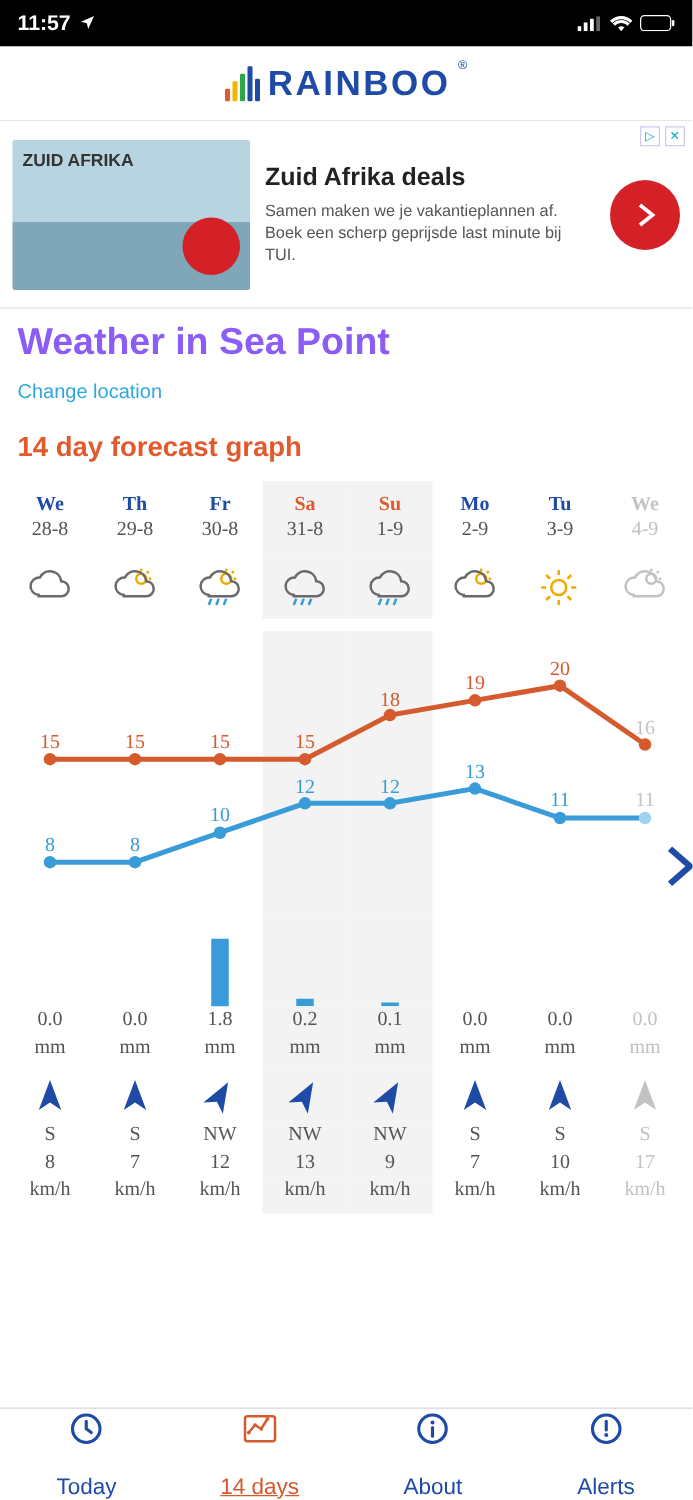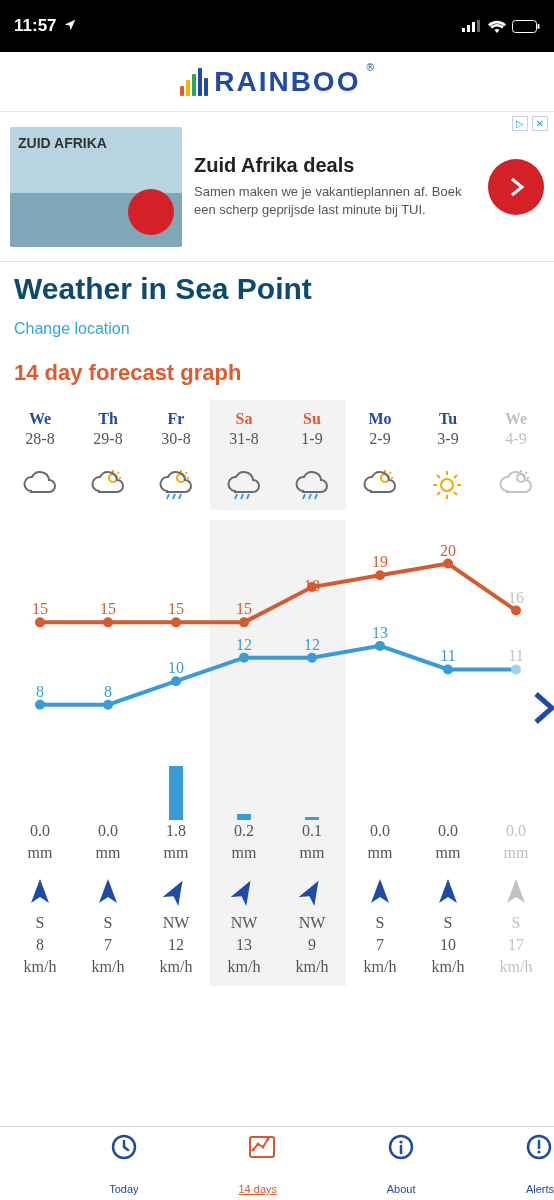--- a/index.html
+++ b/index.html
@@ -1,40 +1,40 @@
 <!DOCTYPE html>
 <html><head>
 <meta charset="utf-8">
 <style>
   * { box-sizing: border-box; margin: 0; padding: 0; }
   html, body { width: 554px; height: 1200px; font-family: -apple-system, "Segoe UI", Arial, sans-serif; background:#fff; color:#4a4a4a; overflow:hidden; }
   
-  .status-bar { height: 52px; background:#000; color:#fff; display:flex; align-items:center; justify-content:space-between; padding:0 14px; font-weight:600; font-size:17px; }
+  .status-bar { height: 37px; background:#000; color:#fff; display:flex; align-items:center; justify-content:space-between; padding:0 14px; font-weight:600; font-size:17px; }
   .status-right { display:flex; align-items:center; gap:6px; }
   .status-right svg { display:block; }
   
   .brand { height:60px; display:flex; align-items:center; justify-content:center; gap:6px; border-bottom:1px solid #e6e6e6; }
   .brand-name { font-size:28px; font-weight:700; letter-spacing:2px; color:#1f4aa6; }
   .brand-logo { display:flex; align-items:flex-end; gap:2px; height:28px; }
   .brand-logo span { width:4px; border-radius:1px; }
   
   .ad { position:relative; background:#fff; border-bottom:1px solid #e0e0e0; padding:10px; display:flex; gap:12px; align-items:center; height:150px; }
-  .ad-img { width:172px; height:120px; background:linear-gradient(#b8d4e0 55%,#7fa7b8 55%); border-radius:2px; position:relative; overflow:hidden;text-align:right; }
+  .ad-img { width:190px; height:120px; background:linear-gradient(#b8d4e0 55%,#7fa7b8 55%); border-radius:2px; position:relative; overflow:hidden;text-align:right; }
   .ad-img::after { content:""; position:absolute; right:8px; bottom:12px; width:46px; height:46px; background:#d42027; border-radius:50%; }
   .ad-img-label { position:absolute; top:8px; left:8px; font-size:14px; font-weight:600; color:#333; }
   .ad-text { flex:1; }
   .ad-title { font-size:20px; font-weight:700; color:#222; margin-bottom:6px; }
   .ad-body { font-size:13px; color:#555; line-height:1.35; }
   .ad-cta { width:56px; height:56px; border-radius:50%; background:#d42027; display:flex; align-items:center; justify-content:center; flex-shrink:0; }
   .ad-cta svg { stroke:#fff; stroke-width:3; fill:none; }
   .ad-corner { position:absolute; top:4px; right:6px; display:flex; gap:4px; }
   .ad-corner span { font-size:10px; color:#00aecd; background:#fff; padding:1px 3px; border:1px solid #cce; }
   
   .section { padding:10px 14px 0 14px; }
-  .page-title { font-size:30px; font-weight:700; color:#0c4a6e; margin-bottom:14px; }
+  .page-title { font-size:30px; font-weight:700; color:#8b5cf6; margin-bottom:14px; }
   .change-loc { color:#2da7e0; font-size:16px; display:inline-block; margin-bottom:22px; }
   .graph-title { color:#e05a2e; font-size:22px; font-weight:600; margin-bottom:14px; }
   
   .forecast { position:relative; padding-left:6px;font-family:Liberation Serif, serif; }
   .row { display:flex; }
   .col { width:68px; flex-shrink:0; text-align:center; }
   .weekend { background:#f3f3f3; }
   .faded { color:#c2c2c2 !important; }
   .dow { font-size:16px; font-weight:600; padding:10px 0 2px; }
   .date { font-size:16px; padding-bottom:12px; color:#555; }
@@ -50,21 +50,21 @@
   
   .precip-bars { height:70px; display:flex; align-items:flex-end; }
   .precip-bars .col { height:100%; display:flex; align-items:flex-end; justify-content:center; }
   .precip-bars .bar { width:14px; background:#3a9bd9; }
   
   .precip-val, .precip-unit, .wind-dir, .wind-spd, .wind-unit { font-size:16px; padding:2px 0; color:#555; }
   .precip-unit, .wind-unit { padding-bottom:10px; }
   .wind-icon-cell { height:40px; display:flex; align-items:center; justify-content:center; }
   
   .nav { position:absolute; bottom:0; left:0; right:0; height:74px; border-top:1px solid #d8d8d8; background:#fff; display:flex; }
-  .nav-item { flex:1; display:flex; flex-direction:column; align-items:flex-end; justify-content:center; gap:21px; color:#1f4aa6; font-size:11px; }
+  .nav-item { flex:1; display:flex; flex-direction:column; align-items:center; justify-content:center; gap:21px; color:#1f4aa6; font-size:18px; }
   .nav-item.active { color:#d55a2e;text-decoration:underline; }
   .nav-item svg { width:30px; height:30px; }
 </style>
 </head>
 <body>
 
 <div class="status-bar">
   <div>
     <span>11:57</span>
     <svg width="14" height="14" viewBox="0 0 24 24" style="display:inline;vertical-align:-1px;margin-left:2px">
@@ -275,21 +275,21 @@
         </svg>
     </div>
   <div class="temp-label temp-hi" style="left: 0px; top: 102.353px;">15</div>
       <div class="temp-label temp-lo" style="left: 0px; top: 184.706px;">8</div>
       <div class="temp-label temp-hi" style="left: 68px; top: 102.353px;">15</div>
       <div class="temp-label temp-lo" style="left: 68px; top: 184.706px;">8</div>
       <div class="temp-label temp-hi" style="left: 136px; top: 102.353px;">15</div>
       <div class="temp-label temp-lo" style="left: 136px; top: 161.176px;">10</div>
       <div class="temp-label temp-hi" style="left: 204px; top: 102.353px;">15</div>
       <div class="temp-label temp-lo" style="left: 204px; top: 137.647px;">12</div>
-      <div class="temp-label temp-hi" style="left: 272px; top: 79px;">18</div>
+      <div class="temp-label temp-hi" style="left: 272px; top: 69px;">18</div>
       <div class="temp-label temp-lo" style="left: 272px; top: 137.647px;">12</div>
       <div class="temp-label temp-hi" style="left: 340px; top: 55.2941px;">19</div>
       <div class="temp-label temp-lo" style="left: 340px; top: 125.882px;">13</div>
       <div class="temp-label temp-hi" style="left: 408px; top: 43.5294px;">20</div>
       <div class="temp-label temp-lo" style="left: 408px; top: 149.412px;">11</div>
       <div class="temp-label temp-hi faded" style="left: 476px; top: 90.5882px;">16</div>
       <div class="temp-label temp-lo faded" style="left: 476px; top: 149.412px;">11</div>
     </div>
   <div class="row precip-bars" id="row-precip-bars">
       <div class="col">

